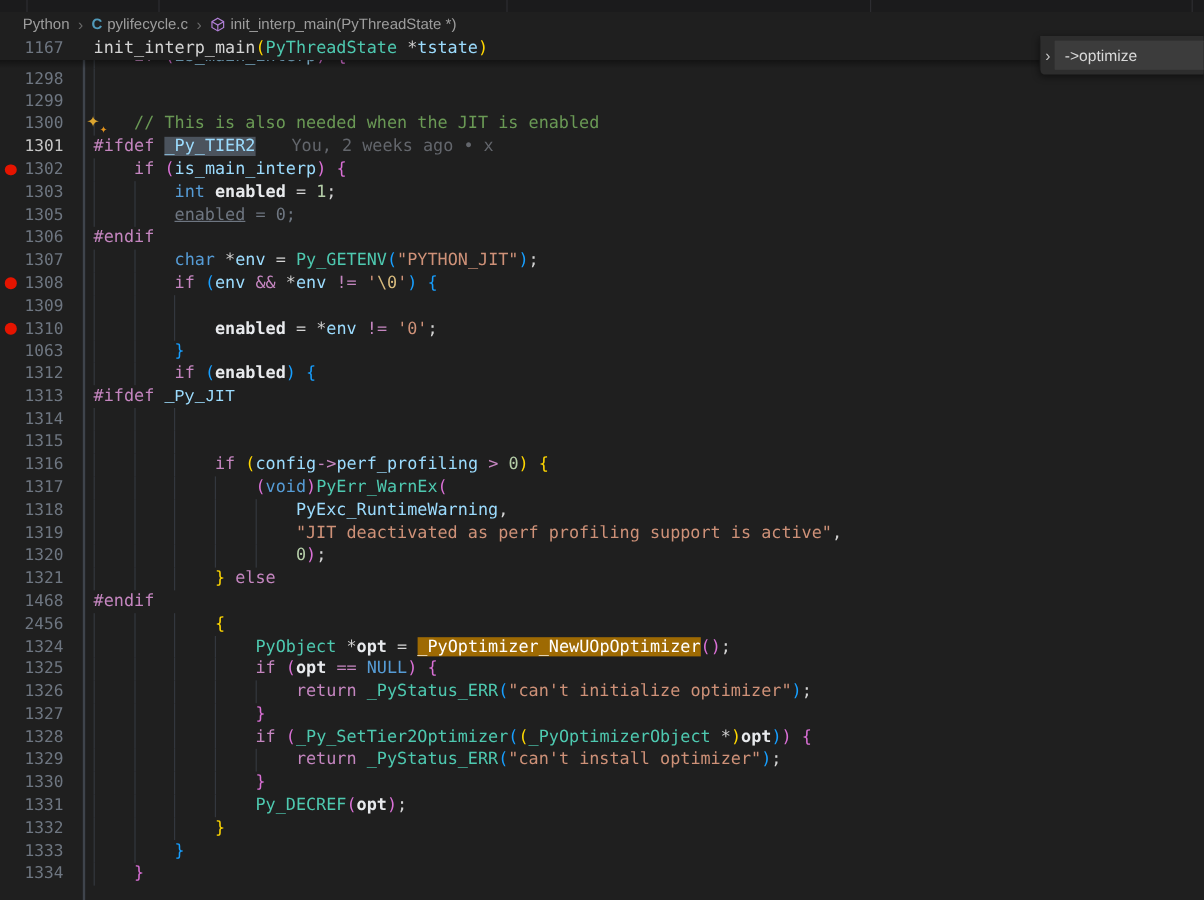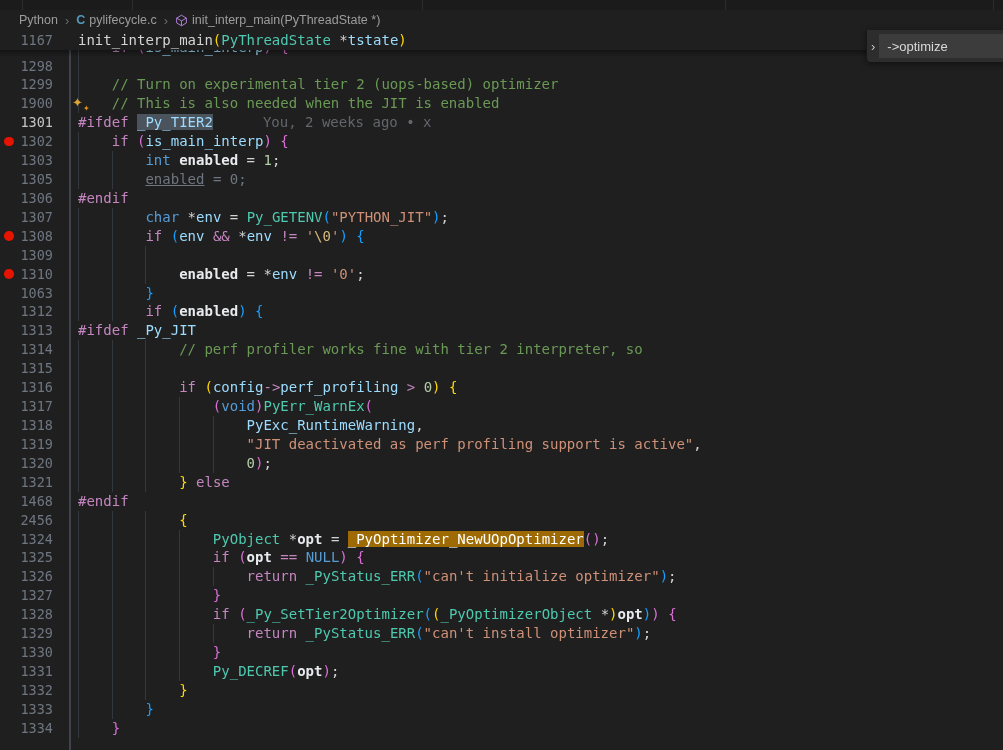--- a/index.html
+++ b/index.html
@@ -30,21 +30,21 @@
   .row{position:relative;height:18.93px;line-height:18.93px;font-family:"DejaVu Sans Mono",monospace;
     font-size:14px;white-space:pre}
   .ln{position:absolute;left:0;top:0;width:53px;text-align:right;color:#6e7681;font-size:13.5px}
   .row.active .ln{color:#c6c6c6}
   .codetxt{position:absolute;left:78px;top:0}
   .guide{position:absolute;top:0;height:100%;width:1px;background:#33373e}
   .bp{position:absolute;left:4px;top:4.6px;width:9.6px;height:9.6px;border-radius:50%;background:#e51400}
   .sparkle{position:absolute;left:72px;top:0;width:24px;height:100%}
   .sp1{position:absolute;left:0;top:0;font-size:13px;color:#dca52f;font-family:"DejaVu Sans",sans-serif}
   .sp2{position:absolute;left:11px;top:6px;font-size:8px;color:#e2931d;font-family:"DejaVu Sans",sans-serif}
-  .blame{margin-left:50px;color:#63666c}
+  .blame{margin-left:30px;color:#63666c}
 
   .findwidget{position:absolute;left:866px;top:30px;width:145px;height:32px;background:#2d2d2d;z-index:10;
     display:flex;align-items:center;gap:4px;padding-left:4px;
     box-shadow:0 2px 6px rgba(0,0,0,.45);border-bottom-left-radius:4px;border-left:1px solid #181818}
   .find-chevron{width:16px;text-align:center;color:#c5c5c5;font-size:13px;cursor:pointer;user-select:none}
   .find-input{flex:1;height:24px;background:#3c3c3c;border:1px solid #3c3c3c;color:#d9d9d9;font-size:13px;
     padding:0 7px;font-family:"Liberation Sans",sans-serif;outline:none}
 </style>
 </head>
 <body>
@@ -84,35 +84,35 @@
   </div>
 <div class="sticky-shadow"></div>
 
 <div class="code-area">
   <div class="gitbar"></div>
   <div class="partial">
       <div class="row"><span class="guide" style="left: 78px;"></span><span class="ln"></span><span class="codetxt"><span style="color: rgb(212, 212, 212);">    </span><span style="color: rgb(197, 134, 192);">if</span><span style="color: rgb(212, 212, 212);"> </span><span style="color: rgb(218, 112, 214);">(</span><span style="color: rgb(156, 220, 254);">is_main_interp</span><span style="color: rgb(218, 112, 214);">)</span><span style="color: rgb(212, 212, 212);"> </span><span style="color: rgb(218, 112, 214);">{</span></span></div>
     </div>
   <div>
       <div class="row"><span class="guide" style="left: 78px;"></span><span class="ln">1298</span><span class="codetxt"></span></div>
-      <div class="row"><span class="guide" style="left: 78px;"></span><span class="ln">1299</span><span class="codetxt"><span style="color: rgb(106, 153, 85);">    // Turn on experimental tier 2 (uops-based) optimizer</span></span></div>
-      <div class="row"><span class="guide" style="left: 78px;"></span><span class="sparkle"><span class="sp1">✦</span><span class="sp2">✦</span></span><span class="ln">1900</span><span class="codetxt"><span style="color: rgb(106, 153, 85);">    // This is also needed when the JIT is enabled</span></span></div>
+      <div class="row"><span class="guide" style="left: 78px;"></span><span class="ln">1299</span></div>
+      <div class="row"><span class="guide" style="left: 78px;"></span><span class="sparkle"><span class="sp1">✦</span><span class="sp2">✦</span></span><span class="ln">1300</span><span class="codetxt"><span style="color: rgb(106, 153, 85);">    // This is also needed when the JIT is enabled</span></span></div>
       <div class="row active"><span class="ln">1301</span><span class="codetxt"><span style="color: rgb(197, 134, 192);">#ifdef </span><span style="color: rgb(156, 220, 254); background: rgb(75, 83, 93);">_Py_TIER2</span><span class="blame">You, 2 weeks ago • x</span></span></div>
       <div class="row"><span class="guide" style="left: 78px;"></span><span class="bp" style="background: rgb(229, 20, 0);"></span><span class="ln">1302</span><span class="codetxt"><span style="color: rgb(212, 212, 212);">    </span><span style="color: rgb(197, 134, 192);">if</span><span style="color: rgb(212, 212, 212);"> </span><span style="color: rgb(218, 112, 214);">(</span><span style="color: rgb(156, 220, 254);">is_main_interp</span><span style="color: rgb(218, 112, 214);">)</span><span style="color: rgb(212, 212, 212);"> </span><span style="color: rgb(218, 112, 214);">{</span></span></div>
       <div class="row"><span class="guide" style="left: 78px;"></span><span class="guide" style="left: 111.72px;"></span><span class="ln">1303</span><span class="codetxt"><span style="color: rgb(212, 212, 212);">        </span><span style="color: rgb(86, 156, 214);">int</span><span style="color: rgb(212, 212, 212);"> </span><span style="color: rgb(232, 234, 237); font-weight: bold;">enabled</span><span style="color: rgb(212, 212, 212);"> = </span><span style="color: rgb(181, 206, 168);">1</span><span style="color: rgb(212, 212, 212);">;</span></span></div>
       <div class="row"><span class="guide" style="left: 78px;"></span><span class="guide" style="left: 111.72px;"></span><span class="ln">1305</span><span class="codetxt"><span style="color: rgb(212, 212, 212);">        </span><span style="color: rgb(110, 118, 129); text-decoration: underline;">enabled</span><span style="color: rgb(110, 118, 129);"> = </span><span style="color: rgb(110, 118, 129);">0</span><span style="color: rgb(110, 118, 129);">;</span></span></div>
       <div class="row"><span class="ln">1306</span><span class="codetxt"><span style="color: rgb(197, 134, 192);">#endif</span></span></div>
       <div class="row"><span class="guide" style="left: 78px;"></span><span class="guide" style="left: 111.72px;"></span><span class="ln">1307</span><span class="codetxt"><span style="color: rgb(212, 212, 212);">        </span><span style="color: rgb(86, 156, 214);">char</span><span style="color: rgb(212, 212, 212);"> </span><span style="color: rgb(212, 212, 212);">*</span><span style="color: rgb(156, 220, 254);">env</span><span style="color: rgb(212, 212, 212);"> = </span><span style="color: rgb(78, 201, 176);">Py_GETENV</span><span style="color: rgb(23, 159, 255);">(</span><span style="color: rgb(206, 145, 120);">"PYTHON_JIT"</span><span style="color: rgb(23, 159, 255);">)</span><span style="color: rgb(212, 212, 212);">;</span></span></div>
       <div class="row"><span class="guide" style="left: 78px;"></span><span class="guide" style="left: 111.72px;"></span><span class="bp" style="background: rgb(229, 20, 0);"></span><span class="ln">1308</span><span class="codetxt"><span style="color: rgb(212, 212, 212);">        </span><span style="color: rgb(197, 134, 192);">if</span><span style="color: rgb(212, 212, 212);"> </span><span style="color: rgb(23, 159, 255);">(</span><span style="color: rgb(156, 220, 254);">env</span><span style="color: rgb(212, 212, 212);"> </span><span style="color: rgb(197, 134, 192);">&amp;&amp;</span><span style="color: rgb(212, 212, 212);"> </span><span style="color: rgb(212, 212, 212);">*</span><span style="color: rgb(156, 220, 254);">env</span><span style="color: rgb(212, 212, 212);"> </span><span style="color: rgb(197, 134, 192);">!=</span><span style="color: rgb(212, 212, 212);"> </span><span style="color: rgb(206, 145, 120);">'</span><span style="color: rgb(215, 186, 125);">\0</span><span style="color: rgb(206, 145, 120);">'</span><span style="color: rgb(23, 159, 255);">)</span><span style="color: rgb(212, 212, 212);"> </span><span style="color: rgb(23, 159, 255);">{</span></span></div>
       <div class="row"><span class="guide" style="left: 78px;"></span><span class="guide" style="left: 111.72px;"></span><span class="guide" style="left: 145.44px;"></span><span class="ln">1309</span></div>
       <div class="row"><span class="guide" style="left: 78px;"></span><span class="guide" style="left: 111.72px;"></span><span class="guide" style="left: 145.44px;"></span><span class="bp" style="background: rgb(229, 20, 0);"></span><span class="ln">1310</span><span class="codetxt"><span style="color: rgb(212, 212, 212);">            </span><span style="color: rgb(232, 234, 237); font-weight: bold;">enabled</span><span style="color: rgb(212, 212, 212);"> = </span><span style="color: rgb(212, 212, 212);">*</span><span style="color: rgb(156, 220, 254);">env</span><span style="color: rgb(212, 212, 212);"> </span><span style="color: rgb(197, 134, 192);">!=</span><span style="color: rgb(212, 212, 212);"> </span><span style="color: rgb(206, 145, 120);">'0'</span><span style="color: rgb(212, 212, 212);">;</span></span></div>
       <div class="row"><span class="guide" style="left: 78px;"></span><span class="guide" style="left: 111.72px;"></span><span class="ln">1063</span><span class="codetxt"><span style="color: rgb(212, 212, 212);">        </span><span style="color: rgb(23, 159, 255);">}</span></span></div>
       <div class="row"><span class="guide" style="left: 78px;"></span><span class="guide" style="left: 111.72px;"></span><span class="ln">1312</span><span class="codetxt"><span style="color: rgb(212, 212, 212);">        </span><span style="color: rgb(197, 134, 192);">if</span><span style="color: rgb(212, 212, 212);"> </span><span style="color: rgb(23, 159, 255);">(</span><span style="color: rgb(232, 234, 237); font-weight: bold;">enabled</span><span style="color: rgb(23, 159, 255);">)</span><span style="color: rgb(212, 212, 212);"> </span><span style="color: rgb(23, 159, 255);">{</span></span></div>
-      <div class="row"><span class="ln">1313</span><span class="codetxt"><span style="color: rgb(197, 134, 192);">#ifdef </span><span style="color: rgb(156, 220, 254);">_Py_JIT</span></span></div>
-      <div class="row"><span class="guide" style="left: 78px;"></span><span class="guide" style="left: 111.72px;"></span><span class="guide" style="left: 145.44px;"></span><span class="ln">1314</span><span class="codetxt"><span style="color: rgb(106, 153, 85);">            // perf profiler works fine with tier 2 interpreter, so</span></span></div>
+      <div class="row"><span class="ln">1313</span><span class="codetxt"><span style="color: rgb(197, 134, 192);">#ifdef </span><span style="color: rgb(156, 220, 254); font-family: Liberation Mono, monospace;">_Py_JIT</span></span></div>
+      <div class="row"><span class="guide" style="left: 78px;"></span><span class="guide" style="left: 111.72px;"></span><span class="guide" style="left: 145.44px;"></span><span class="ln">1314</span></div>
       <div class="row"><span class="guide" style="left: 78px;"></span><span class="guide" style="left: 111.72px;"></span><span class="guide" style="left: 145.44px;"></span><span class="ln">1315</span></div>
       <div class="row"><span class="guide" style="left: 78px;"></span><span class="guide" style="left: 111.72px;"></span><span class="guide" style="left: 145.44px;"></span><span class="ln">1316</span><span class="codetxt"><span style="color: rgb(212, 212, 212);">            </span><span style="color: rgb(197, 134, 192);">if</span><span style="color: rgb(212, 212, 212);"> </span><span style="color: rgb(255, 215, 0);">(</span><span style="color: rgb(156, 220, 254);">config</span><span style="color: rgb(197, 134, 192);">-&gt;</span><span style="color: rgb(156, 220, 254);">perf_profiling</span><span style="color: rgb(212, 212, 212);"> </span><span style="color: rgb(197, 134, 192);">&gt;</span><span style="color: rgb(212, 212, 212);"> </span><span style="color: rgb(181, 206, 168);">0</span><span style="color: rgb(255, 215, 0);">)</span><span style="color: rgb(212, 212, 212);"> </span><span style="color: rgb(255, 215, 0);">{</span></span></div>
       <div class="row"><span class="guide" style="left: 78px;"></span><span class="guide" style="left: 111.72px;"></span><span class="guide" style="left: 145.44px;"></span><span class="guide" style="left: 179.16px;"></span><span class="ln">1317</span><span class="codetxt"><span style="color: rgb(212, 212, 212);">                </span><span style="color: rgb(218, 112, 214);">(</span><span style="color: rgb(86, 156, 214);">void</span><span style="color: rgb(218, 112, 214);">)</span><span style="color: rgb(78, 201, 176);">PyErr_WarnEx</span><span style="color: rgb(218, 112, 214);">(</span></span></div>
       <div class="row"><span class="guide" style="left: 78px;"></span><span class="guide" style="left: 111.72px;"></span><span class="guide" style="left: 145.44px;"></span><span class="guide" style="left: 179.16px;"></span><span class="guide" style="left: 212.88px;"></span><span class="ln">1318</span><span class="codetxt"><span style="color: rgb(212, 212, 212);">                    </span><span style="color: rgb(156, 220, 254);">PyExc_RuntimeWarning</span><span style="color: rgb(212, 212, 212);">,</span></span></div>
       <div class="row"><span class="guide" style="left: 78px;"></span><span class="guide" style="left: 111.72px;"></span><span class="guide" style="left: 145.44px;"></span><span class="guide" style="left: 179.16px;"></span><span class="guide" style="left: 212.88px;"></span><span class="ln">1319</span><span class="codetxt"><span style="color: rgb(212, 212, 212);">                    </span><span style="color: rgb(206, 145, 120);">"JIT deactivated as perf profiling support is active"</span><span style="color: rgb(212, 212, 212);">,</span></span></div>
       <div class="row"><span class="guide" style="left: 78px;"></span><span class="guide" style="left: 111.72px;"></span><span class="guide" style="left: 145.44px;"></span><span class="guide" style="left: 179.16px;"></span><span class="guide" style="left: 212.88px;"></span><span class="ln">1320</span><span class="codetxt"><span style="color: rgb(212, 212, 212);">                    </span><span style="color: rgb(181, 206, 168);">0</span><span style="color: rgb(218, 112, 214);">)</span><span style="color: rgb(212, 212, 212);">;</span></span></div>
       <div class="row"><span class="guide" style="left: 78px;"></span><span class="guide" style="left: 111.72px;"></span><span class="guide" style="left: 145.44px;"></span><span class="ln">1321</span><span class="codetxt"><span style="color: rgb(212, 212, 212);">            </span><span style="color: rgb(255, 215, 0);">}</span><span style="color: rgb(212, 212, 212);"> </span><span style="color: rgb(197, 134, 192);">else</span></span></div>
       <div class="row"><span class="ln">1468</span><span class="codetxt"><span style="color: rgb(197, 134, 192);">#endif</span></span></div>
       <div class="row"><span class="guide" style="left: 78px;"></span><span class="guide" style="left: 111.72px;"></span><span class="guide" style="left: 145.44px;"></span><span class="ln">2456</span><span class="codetxt"><span style="color: rgb(212, 212, 212);">            </span><span style="color: rgb(255, 215, 0);">{</span></span></div>
       <div class="row"><span class="guide" style="left: 78px;"></span><span class="guide" style="left: 111.72px;"></span><span class="guide" style="left: 145.44px;"></span><span class="guide" style="left: 179.16px;"></span><span class="ln">1324</span><span class="codetxt"><span style="color: rgb(212, 212, 212);">                </span><span style="color: rgb(78, 201, 176);">PyObject</span><span style="color: rgb(212, 212, 212);"> </span><span style="color: rgb(212, 212, 212);">*</span><span style="color: rgb(232, 234, 237); font-weight: bold;">opt</span><span style="color: rgb(212, 212, 212);"> = </span><span style="color: rgb(255, 255, 255); background: rgb(158, 106, 3);">_PyOptimizer_NewUOpOptimizer</span><span style="color: rgb(218, 112, 214);">(</span><span style="color: rgb(218, 112, 214);">)</span><span style="color: rgb(212, 212, 212);">;</span></span></div>

